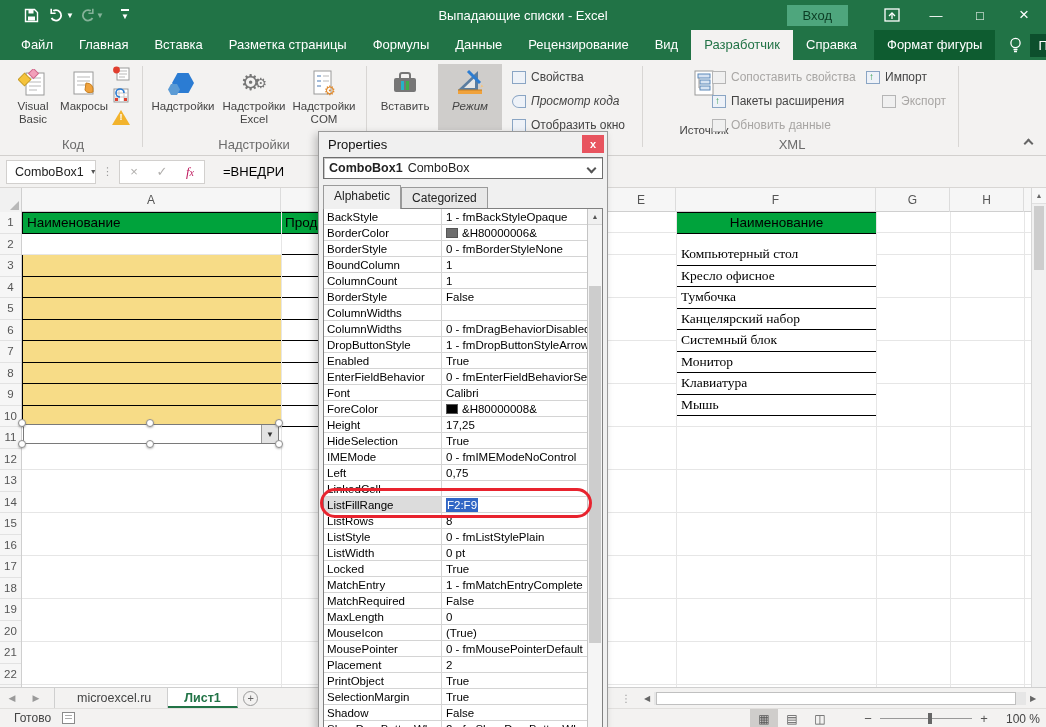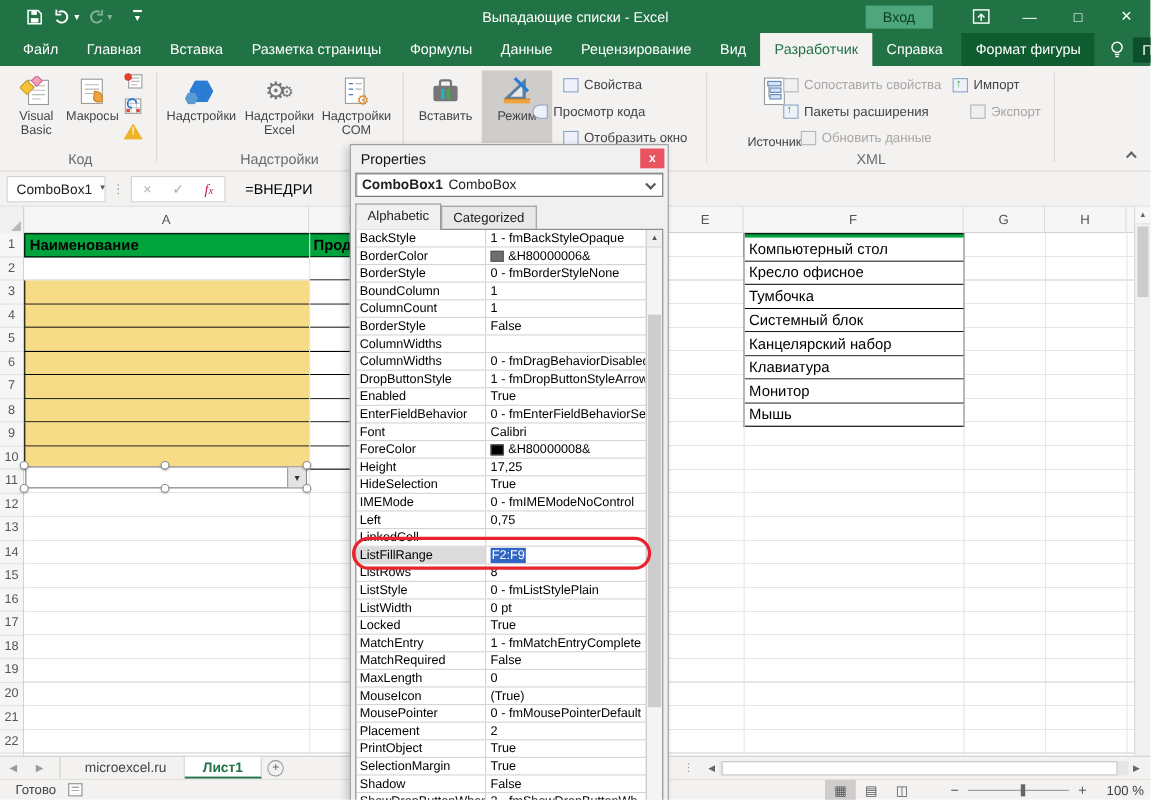--- a/index.html
+++ b/index.html
@@ -82,21 +82,21 @@
     border-left:9px solid transparent; border-bottom:9px solid #b8b8b8; }
   #rowhdr { position:absolute; left:0; top:24px; width:22px; bottom:0; background:#f6f6f6;
     border-right:1px solid #cfcfcf; }
   .rownum { height:21.5px; display:flex; align-items:center; justify-content:center;
     font-size:11.5px; color:#555; border-bottom:1px solid #e2e2e2; }
   #cells { position:absolute; left:22px; top:24px; right:15px; bottom:0;
     background:repeating-linear-gradient(to bottom,#fff 0 20.5px,#e6e6e6 20.5px 21.5px); }
   .vline { position:absolute; top:24px; bottom:0; width:1px; background:#e6e6e6; }
   .cell { position:absolute; font-size:13.5px; display:flex; align-items:center; padding:0 4px;
     white-space:nowrap; overflow:hidden; }
-  .green-cell { background:var(--cell-green,#00a33c); color:#000; font-weight:bold;
+  .green-cell { background:var(--cell-green,#00a33c); color:#000; font-weight:normal;
     border:1px solid #000; }
   .list-cell { background:#fff; border:1px solid #000; border-top:none; color:#000; }
   #yellow-block .ycell { position:absolute; left:0; right:0; height:21.5px;
     background:var(--cell-yellow,#f7dc87); border:1px solid #000; border-top:none; }
   
   #combo { position:absolute; left:23px; top:236px; width:256px; height:20px; background:#fff;
     border:1px solid #7a7a7a; z-index:5; }
   #combo-btn { position:absolute; right:0; top:0; bottom:0; width:17px; background:#e3e3e3;
     border-left:1px solid #999; display:flex; align-items:center; justify-content:center;
     font-size:8px; color:#333; }
@@ -331,38 +331,38 @@
     <div class="ic">
       <svg width="28" height="26" viewBox="0 0 28 26">
           <rect x="9" y="3" width="10" height="7" rx="2" fill="none" stroke="#767676" stroke-width="2"></rect>
           <rect x="3" y="8" width="22" height="14" rx="2" fill="#767676"></rect>
           <rect x="10" y="11" width="3" height="9" fill="#25b3c7"></rect>
           <rect x="15" y="11" width="3" height="9" fill="#3fae49"></rect>
         </svg>
     </div>
     <span>Вставить</span>
   </div>
-  <div class="bigbtn activebtn" style="left:438px;width:64px;height:66px;">
+  <div class="bigbtn activebtn" style="left:438px;width:64px;height:66px;font-style:italic;">
     <div class="ic">
       <svg width="32" height="28" viewBox="0 0 32 28">
           <polygon points="4,21 24,2 24,21" fill="#5b7da0"></polygon>
           <polygon points="10,19 21,8.5 21,19" fill="#e8e8e8"></polygon>
           <rect x="4" y="21" width="24" height="4" fill="#f0a23c"></rect>
           <path d="M4 21 h24" stroke="#c77f1f"></path>
           <path d="M14 2 l12 12" stroke="#2b7cd3" stroke-width="3"></path>
           <path d="M27.5 15.5 l2 2 l-3 1z" fill="#f3c27f"></path>
         </svg>
     </div>
     <span>Режим</span>
   </div>
   <div class="menu-item" style="left:512px;top:10px;">
     <span class="mi-ic"></span>
     <span>Свойства</span>
   </div>
-  <div class="menu-item" style="left:484px;top:34px;">
+  <div class="menu-item" style="left:512px;top:34px;font-style:italic;">
     <span class="mi-ic" style="border-radius:50% 0 0 50%;"></span>
     <span>Просмотр кода</span>
   </div>
   <div class="menu-item" style="left:512px;top:58px;">
     <span class="mi-ic"></span>
     <span>Отобразить окно</span>
   </div>
   <div class="rsep" style="left:642px;"></div>
 
   <div class="bigbtn" style="left:676px;width:56px;gap:24px;">
@@ -378,21 +378,21 @@
     <span>Источник</span>
   </div>
   <div class="menu-item disabled" style="left:712px;top:10px;">
     <span class="mi-ic gray"></span>
     <span>Сопоставить свойства</span>
   </div>
   <div class="menu-item" style="left:712px;top:34px;">
     <span class="mi-ic arrow-up"></span>
     <span>Пакеты расширения</span>
   </div>
-  <div class="menu-item disabled" style="left:728px;top:58px;">
+  <div class="menu-item disabled" style="left:712px;top:58px;">
     <span class="mi-ic gray"></span>
     <span>Обновить данные</span>
   </div>
   <div class="menu-item" style="left:866px;top:10px;">
     <span class="mi-ic arrow-up"></span>
     <span>Импорт</span>
   </div>
   <div class="menu-item disabled" style="left:866px;top:34px;padding-left:16px;">
     <span class="mi-ic gray"></span>
     <span>Экспорт</span>
@@ -471,28 +471,28 @@
       <div style="position: absolute; left: 0px; right: 0px; height: 21.5px; top: 21.5px; background: rgb(255, 255, 255); border-right: 1px solid rgb(0, 0, 0); border-bottom: 1px solid rgb(0, 0, 0); border-image: initial; border-top: none; border-left: none;"></div>
       <div style="position: absolute; left: 0px; right: 0px; height: 21.5px; top: 43px; background: rgb(255, 255, 255); border-right: 1px solid rgb(0, 0, 0); border-bottom: 1px solid rgb(0, 0, 0); border-image: initial; border-top: none; border-left: none;"></div>
       <div style="position: absolute; left: 0px; right: 0px; height: 21.5px; top: 64.5px; background: rgb(255, 255, 255); border-right: 1px solid rgb(0, 0, 0); border-bottom: 1px solid rgb(0, 0, 0); border-image: initial; border-top: none; border-left: none;"></div>
       <div style="position: absolute; left: 0px; right: 0px; height: 21.5px; top: 86px; background: rgb(255, 255, 255); border-right: 1px solid rgb(0, 0, 0); border-bottom: 1px solid rgb(0, 0, 0); border-image: initial; border-top: none; border-left: none;"></div>
       <div style="position: absolute; left: 0px; right: 0px; height: 21.5px; top: 107.5px; background: rgb(255, 255, 255); border-right: 1px solid rgb(0, 0, 0); border-bottom: 1px solid rgb(0, 0, 0); border-image: initial; border-top: none; border-left: none;"></div>
       <div style="position: absolute; left: 0px; right: 0px; height: 21.5px; top: 129px; background: rgb(255, 255, 255); border-right: 1px solid rgb(0, 0, 0); border-bottom: 1px solid rgb(0, 0, 0); border-image: initial; border-top: none; border-left: none;"></div>
       <div style="position: absolute; left: 0px; right: 0px; height: 21.5px; top: 150.5px; background: rgb(255, 255, 255); border-right: 1px solid rgb(0, 0, 0); border-bottom: 1px solid rgb(0, 0, 0); border-image: initial; border-top: none; border-left: none;"></div>
       <div style="position: absolute; left: 0px; right: 0px; height: 21.5px; top: 172px; background: rgb(255, 255, 255); border-right: 1px solid rgb(0, 0, 0); border-bottom: 1px solid rgb(0, 0, 0); border-image: initial; border-top: none; border-left: none;"></div>
     </div>
   <div class="cell green-cell" style="left:676px;top:24px;width:201px;height:21.5px;justify-content:center;">Наименование</div>
-  <div id="f-list" style="position:absolute;left:676px;top:28px;width:201px;">
+  <div id="f-list" style="position:absolute;left:676px;top:56px;width:201px;font-family:Liberation Serif, serif;">
       <div class="cell list-cell" style="position: relative; height: 21.5px; width: 201px;">Компьютерный стол</div>
       <div class="cell list-cell" style="position: relative; height: 21.5px; width: 201px;">Кресло офисное</div>
       <div class="cell list-cell" style="position: relative; height: 21.5px; width: 201px;">Тумбочка</div>
+      <div class="cell list-cell" style="position: relative; height: 21.5px; width: 201px;">Канцелярский набор</div>
       <div class="cell list-cell" style="position: relative; height: 21.5px; width: 201px;">Системный блок</div>
-      <div class="cell list-cell" style="position: relative; height: 21.5px; width: 201px;">Канцелярский набор</div>
+      <div class="cell list-cell" style="position: relative; height: 21.5px; width: 201px;">Монитор</div>
       <div class="cell list-cell" style="position: relative; height: 21.5px; width: 201px;">Клавиатура</div>
-      <div class="cell list-cell" style="position: relative; height: 21.5px; width: 201px;">Монитор</div>
       <div class="cell list-cell" style="position: relative; height: 21.5px; width: 201px;">Мышь</div>
     </div>
 
   <div id="combo">
     <div id="combo-btn">▼</div>
   </div>
   <div class="handle" style="left:18px;top:231px;"></div>
   <div class="handle" style="left:146px;top:231px;"></div>
   <div class="handle" style="left:275px;top:231px;"></div>
   <div class="handle" style="left:18px;top:252px;"></div>

